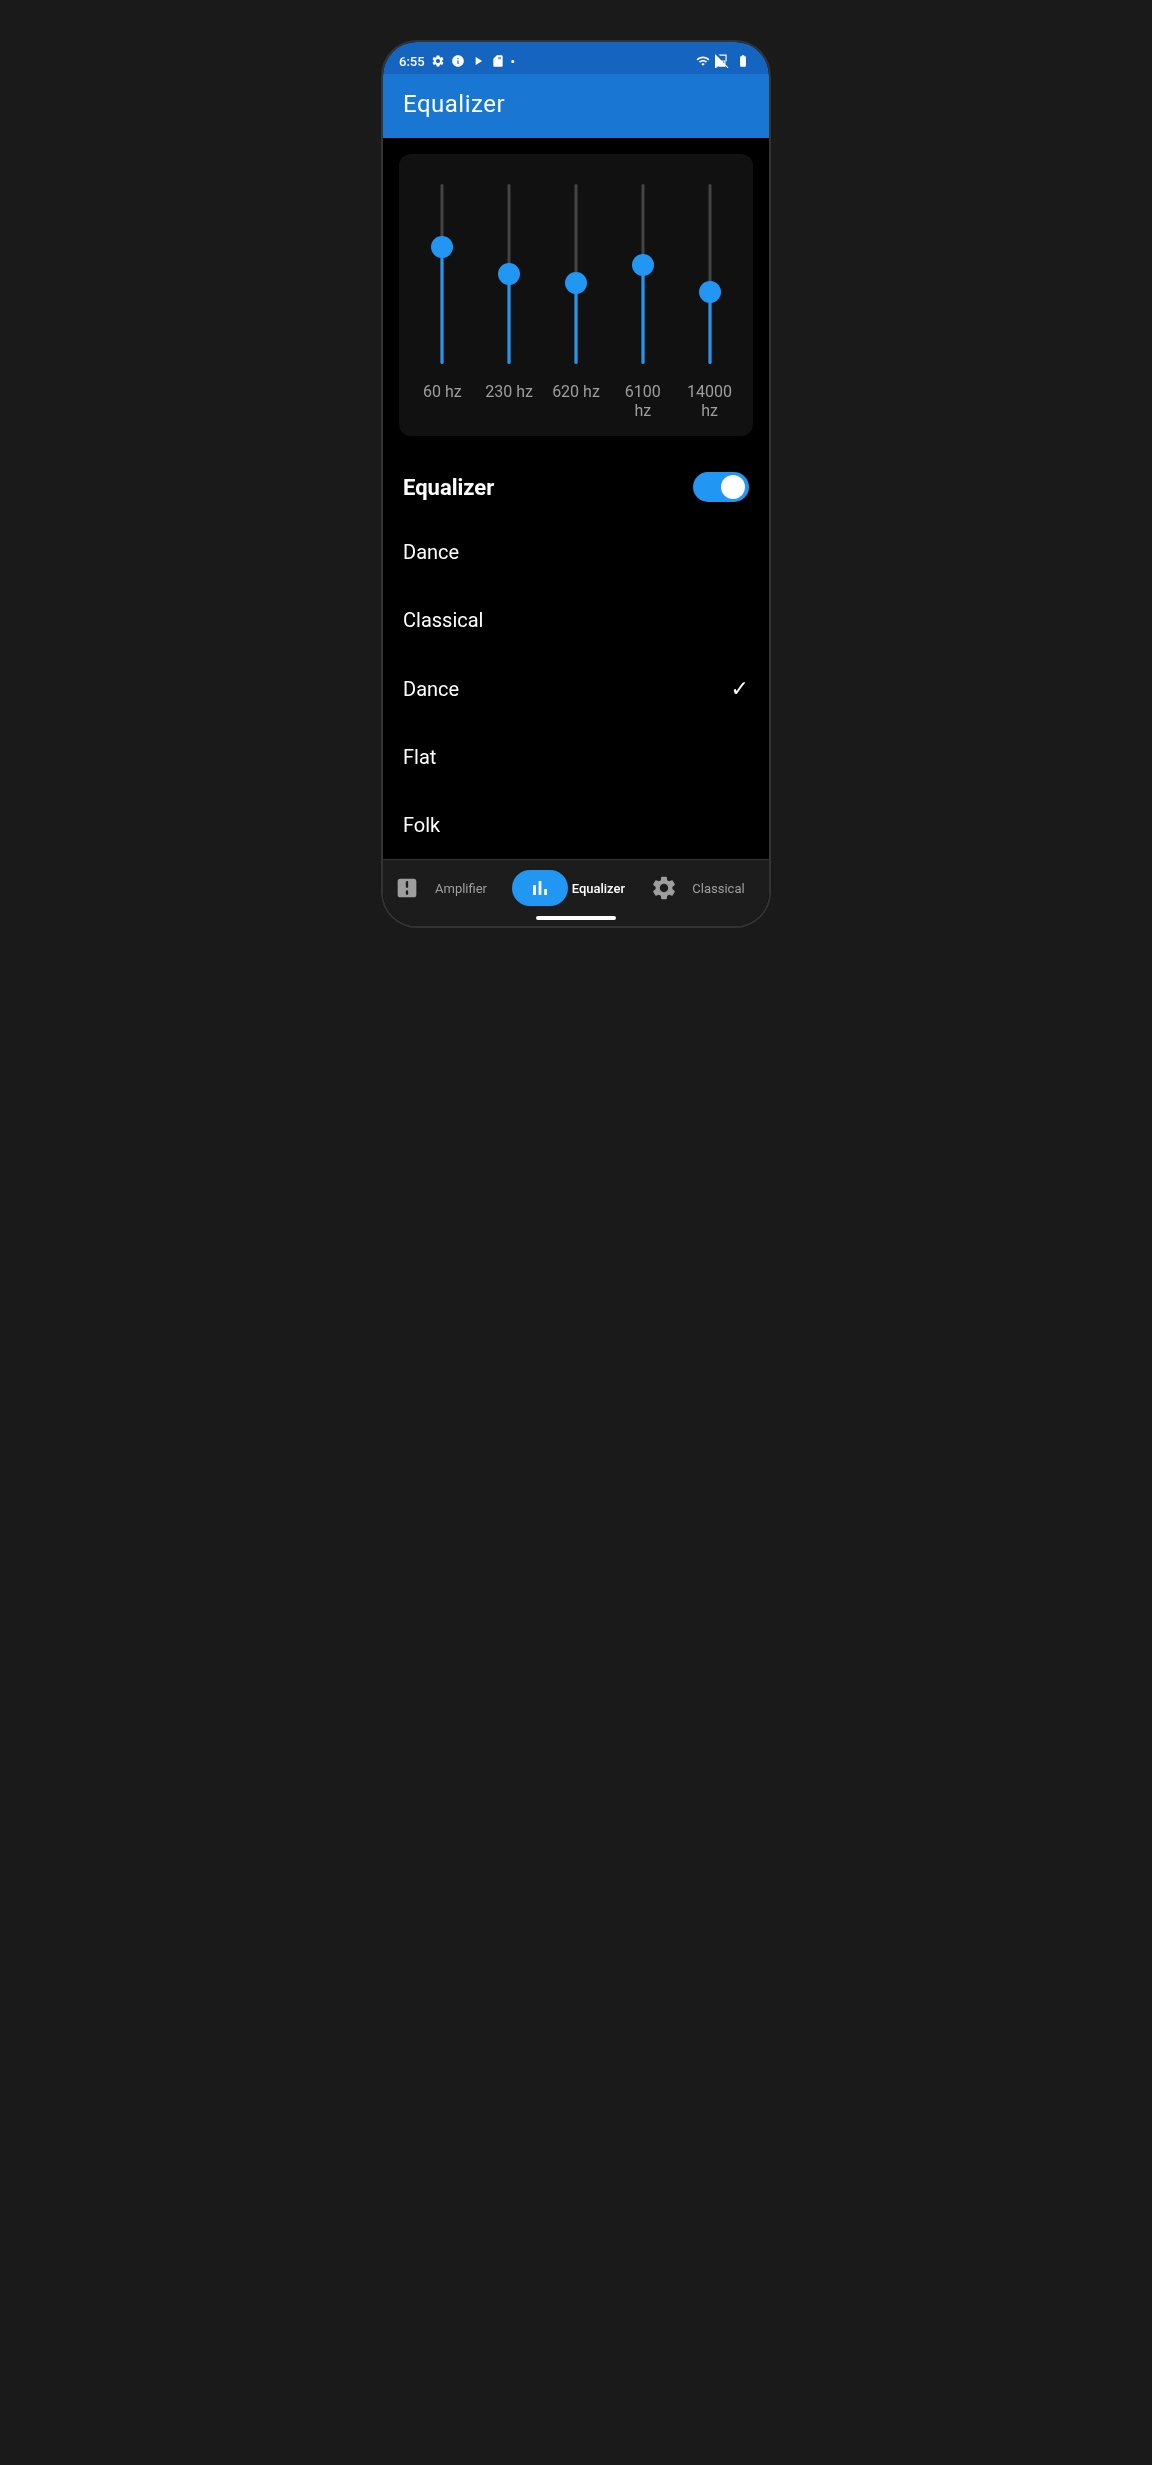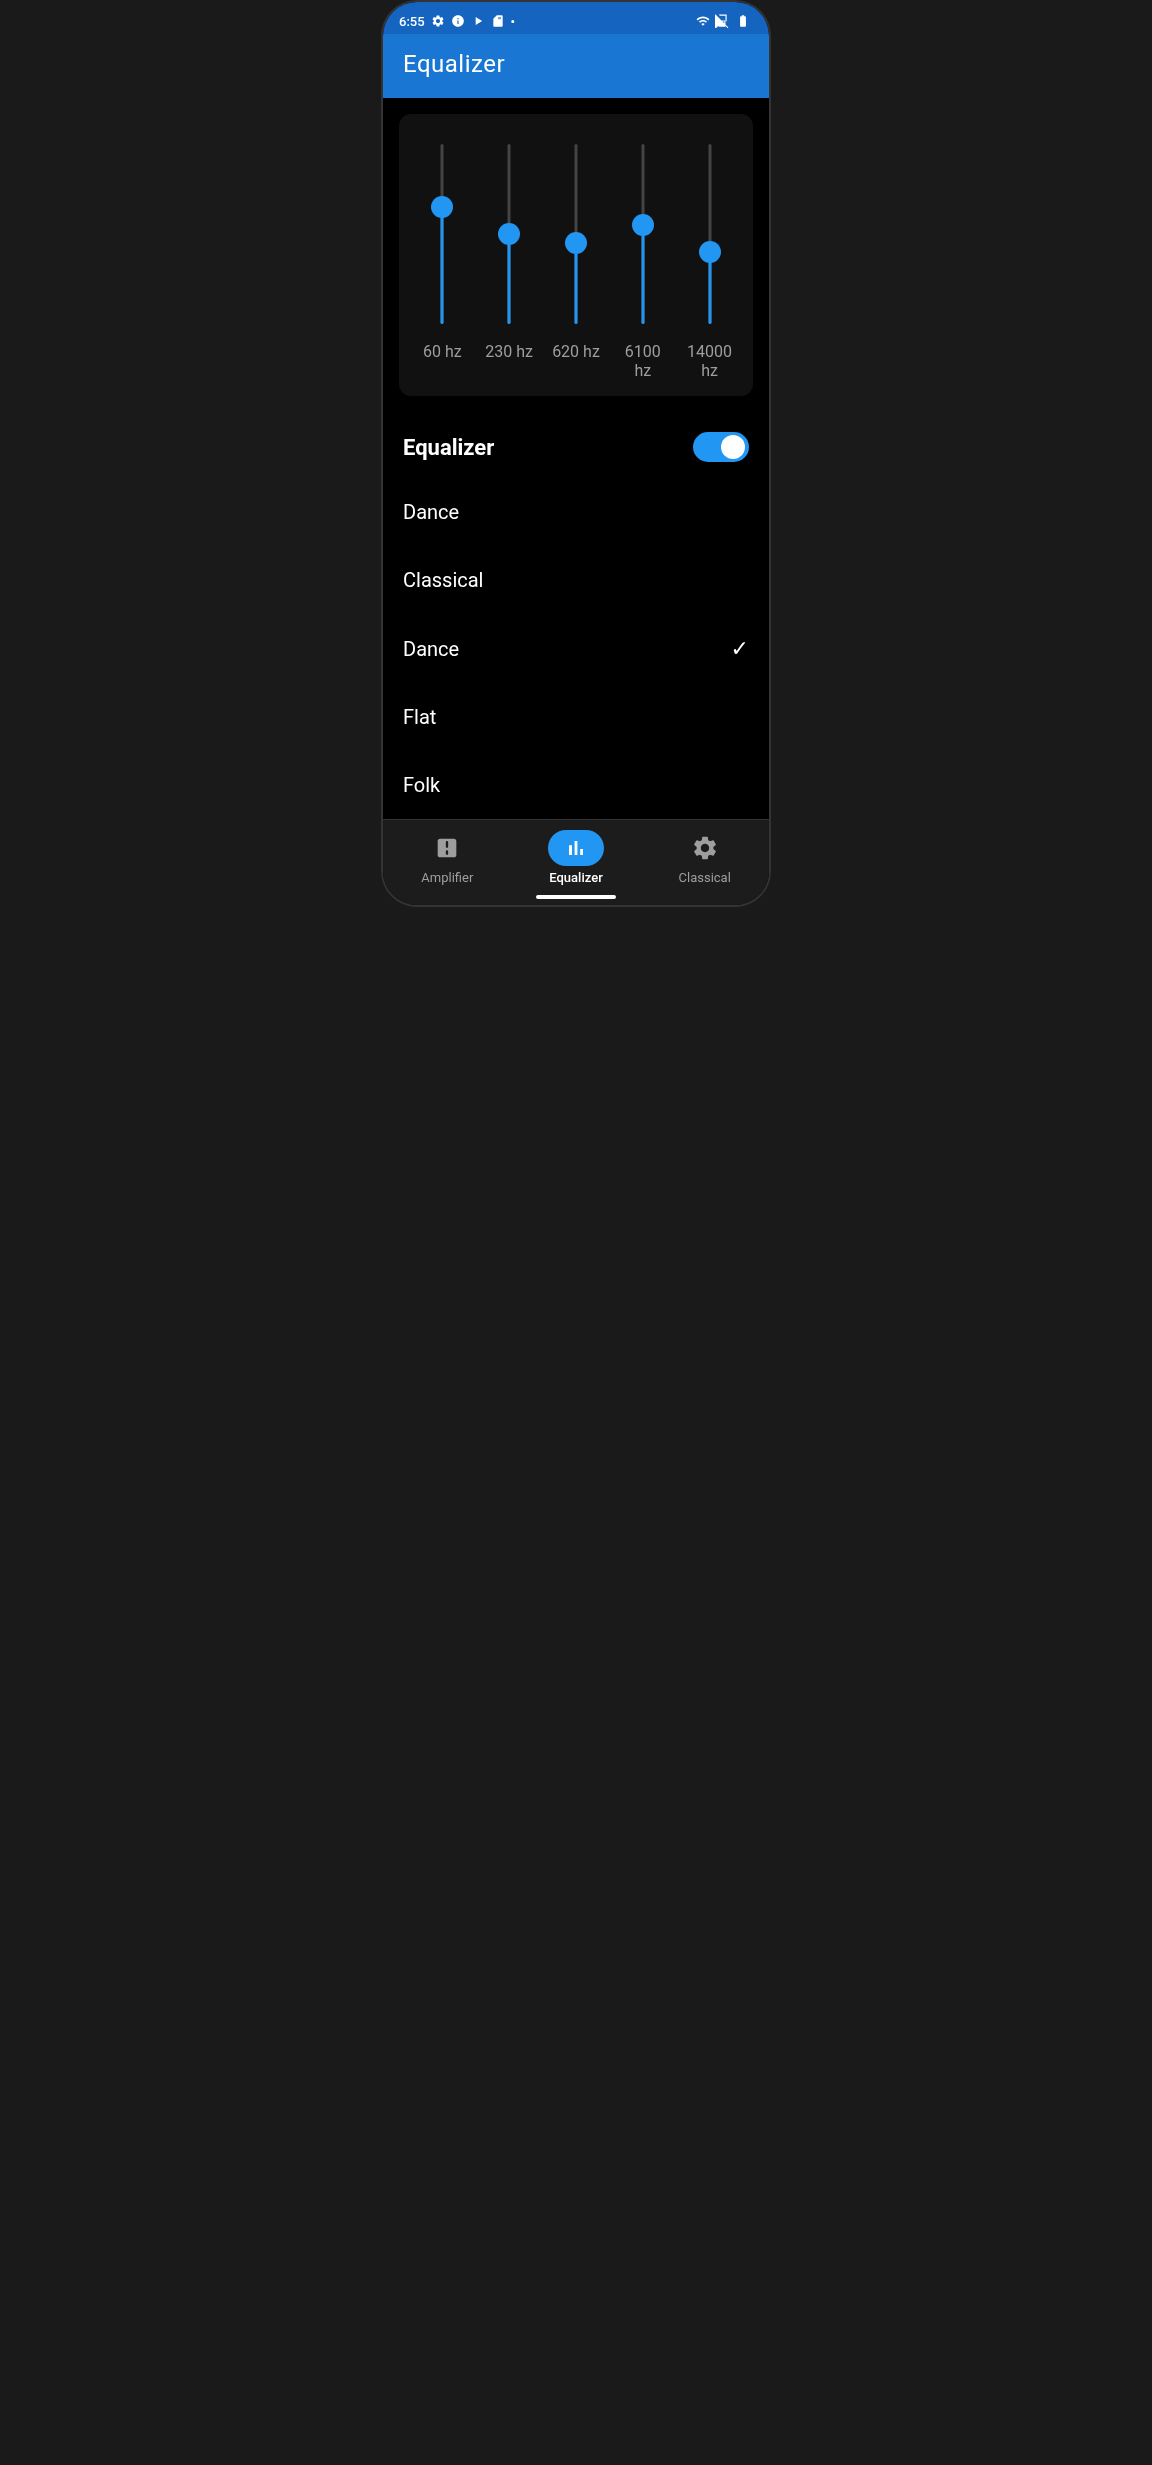--- a/index.html
+++ b/index.html
@@ -14,20 +14,21 @@
     }
 
     .phone-frame {
       width: 390px;
       background: #000;
       border-radius: 36px;
       overflow: hidden;
       position: relative;
       min-height: 845px;
       border: 2px solid #333;
+      margin-top: 40px;
     }
 
     
     .status-bar {
       background: #1565C0;
       padding: 10px 16px 4px;
       display: flex;
       justify-content: space-between;
       align-items: center;
       height: 32px;
@@ -207,21 +208,20 @@
       border-top: 1px solid #333;
       display: flex;
       justify-content: space-around;
       align-items: center;
       padding: 10px 0 20px;
       position: relative;
     }
 
     .nav-item {
       display: flex;
-      flex-direction: column;
       align-items: center;
       gap: 4px;
       cursor: pointer;
       flex: 1;
     }
 
     .nav-icon-container {
       width: 48px;
       height: 36px;
       display: flex;

